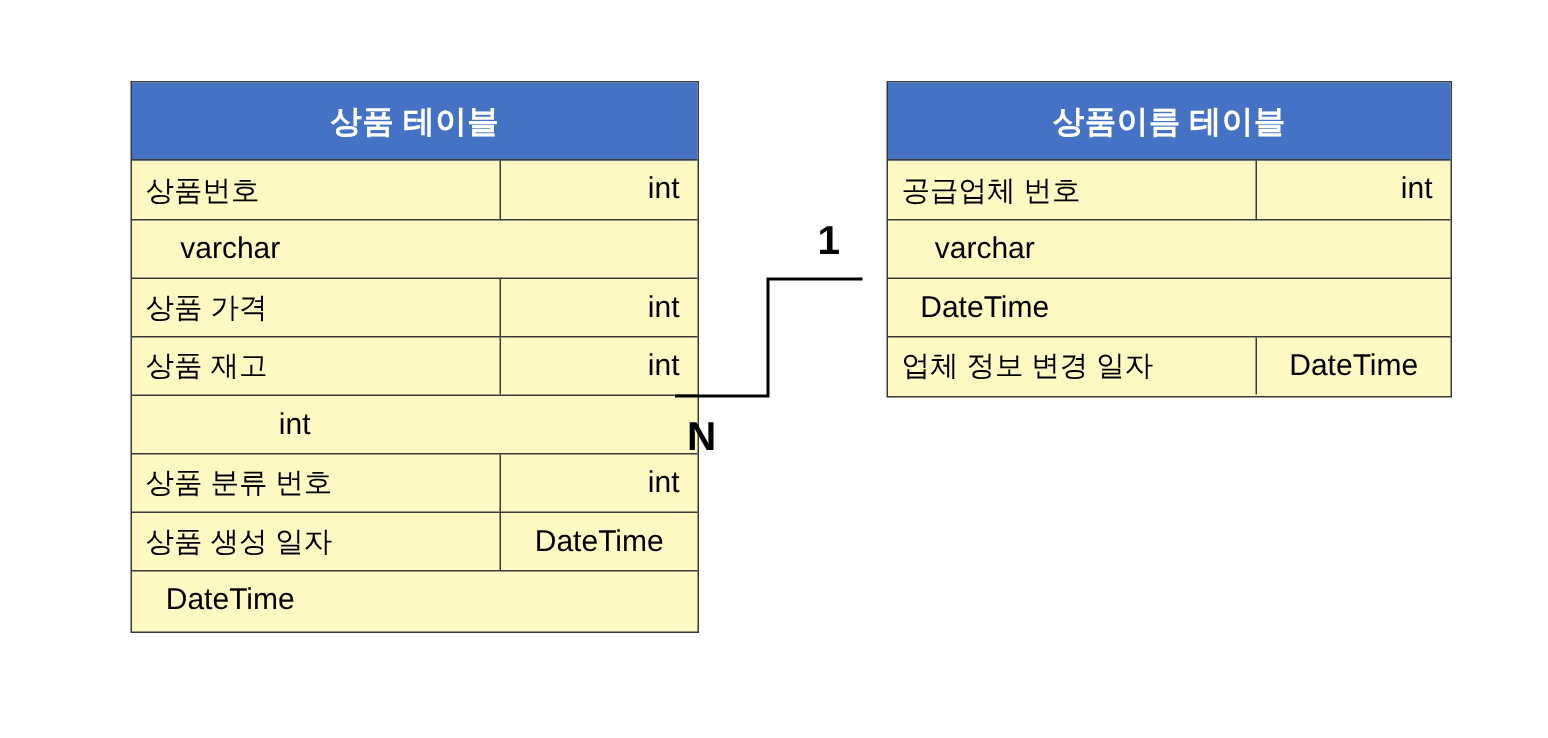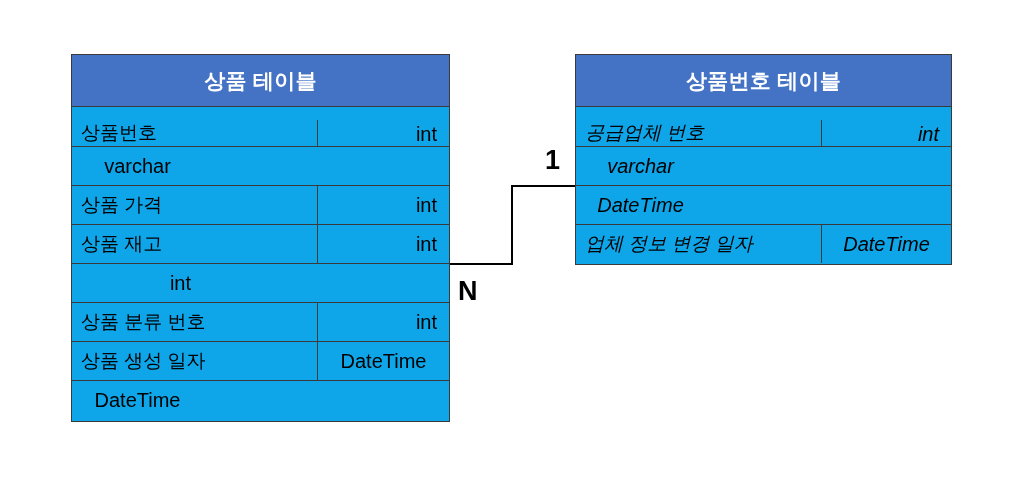--- a/index.html
+++ b/index.html
@@ -17,21 +17,22 @@
     position: relative;
     width: 1032px;
     height: 492px;
   }
 
   
   .entity {
     position: absolute;
     box-sizing: border-box;
     border: 1px solid #3a3a3a;
-    background: #0ea5e9;
+    background: #fef9c3;
+    margin-left: 16px;
   }
   .entity-header {
     box-sizing: border-box;
     background: #4472C4;
     color: #ffffff;
     font-size: 21px;
     font-weight: 700;
     text-align: center;
     letter-spacing: 0.3px;
     display: flex;
@@ -42,21 +43,20 @@
   .entity-rows {
     display: block;
   }
   .attr-row {
     display: flex;
     box-sizing: border-box;
     border-top: 1px solid #3a3a3a;
   }
   .attr-row:first-child {
     border-top: none;
-    align-items: flex-end;
   }
   .attr-name {
     box-sizing: border-box;
     display: flex;
     align-items: center;
     padding-left: 9px;
     font-size: 19px;
     color: #000000;
     border-right: 1px solid #3a3a3a;
     white-space: nowrap;
@@ -86,21 +86,21 @@
   #entity-product .attr-type.center { justify-content: center; padding-right: 0; }
 
   
   #entity-supplier {
     left: 575px;
     top: 54px;
     width: 377px;
     height: 211px;
   }
   #entity-supplier .entity-header { height: 52px; }
-  #entity-supplier .attr-row      { height: 39px; font-style: italic; }
+  #entity-supplier .attr-row      { height: 39px; }
   #entity-supplier .attr-name     { width: 246px; }
   #entity-supplier .attr-type     { width: 129px; justify-content: flex-end; padding-right: 12px; }
   #entity-supplier .attr-type.center { justify-content: center; padding-right: 0; }
 
   
   #connector {
     position: absolute;
     left: 0;
     top: 0;
     width: 1032px;
@@ -168,21 +168,21 @@
       </div>
 
       <div class="attr-row">
         <div class="attr-type center">DateTime</div>
       </div>
 
     </div>
   </div>
 
   <div class="entity" id="entity-supplier">
-    <div class="entity-header">상품번호 테이블</div>
+    <div class="entity-header">상품이름 테이블</div>
     <div class="entity-rows">
 
       <div class="attr-row">
         <div class="attr-name">공급업체 번호</div>
         <div class="attr-type">int</div>
       </div>
 
       <div class="attr-row">
         <div class="attr-type center">varchar</div>
       </div>

